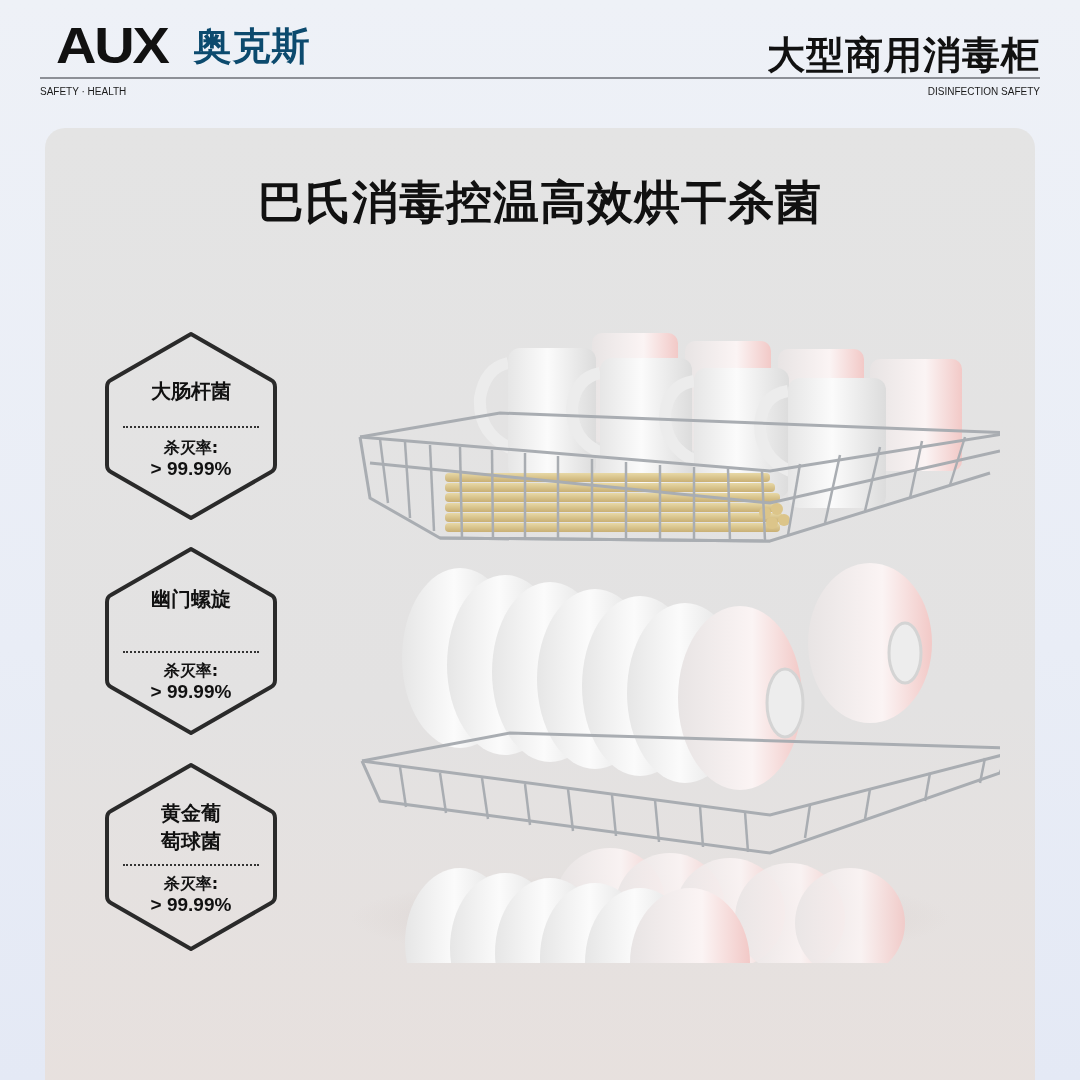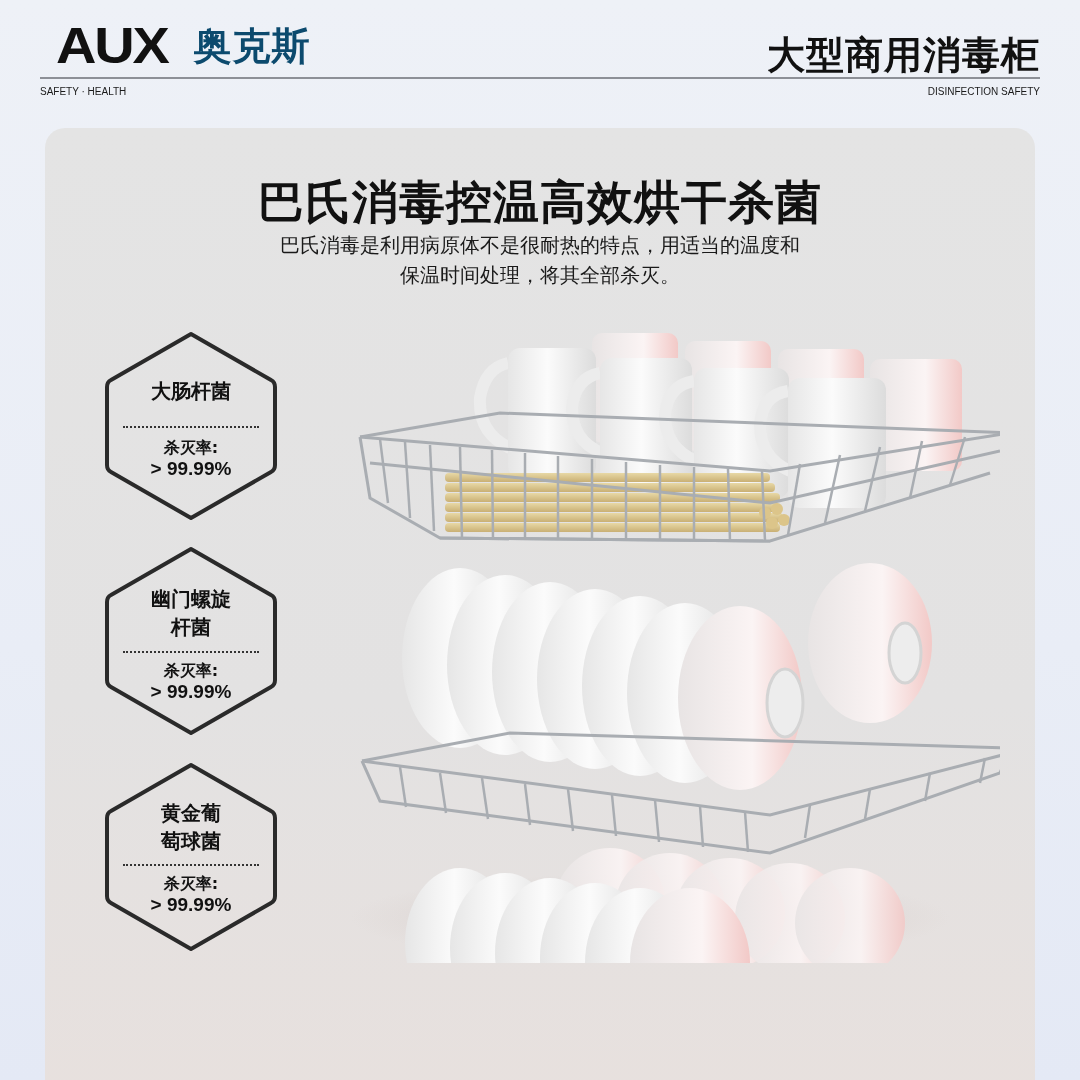--- a/index.html
+++ b/index.html
@@ -60,41 +60,36 @@
     <span class="logo-cn">奥克斯</span>
   </div>
   <div class="header-title">大型商用消毒柜</div>
   <div class="header-rule"></div>
   <div class="tagline-left">SAFETY · HEALTH</div>
   <div class="tagline-right">DISINFECTION SAFETY</div>
 </div>
 
 <div class="card">
   <div class="headline">巴氏消毒控温高效烘干杀菌</div>
-  <div class="subline">
-    <div>巴氏消毒是利用病原体不是很耐热的特点，用适当的温度和</div>
-    <div>保温时间处理，将其全部杀灭。</div>
-  </div>
 
   <div class="hex" style="top:202px;">
     <svg width="172" height="192" viewBox="0 0 172 192">
       <path d="M86 4 L166 50 Q170 52 170 57 L170 135 Q170 140 166 142 L86 188 L6 142 Q2 140 2 135 L2 57 Q2 52 6 50 Z" fill="none" stroke="#2a2a2a" stroke-width="4" stroke-linejoin="round"></path>
     </svg>
     <div class="hex-title" style="top:47px;">大肠杆菌</div>
     <div class="hex-dots" style="top:96px;"></div>
     <div class="hex-rate-label" style="top:108px;">杀灭率:</div>
     <div class="hex-rate-value" style="top:128px;">&gt; 99.99%</div>
   </div>
 
   <div class="hex" style="top:417px;">
     <svg width="172" height="192" viewBox="0 0 172 192">
       <path d="M86 4 L166 50 Q170 52 170 57 L170 135 Q170 140 166 142 L86 188 L6 142 Q2 140 2 135 L2 57 Q2 52 6 50 Z" fill="none" stroke="#2a2a2a" stroke-width="4" stroke-linejoin="round"></path>
     </svg>
     <div class="hex-title" style="top:40px;">幽门螺旋</div>
-    <div class="hex-title" style="top:68px;">杆菌</div>
     <div class="hex-dots" style="top:106px;"></div>
     <div class="hex-rate-label" style="top:116px;">杀灭率:</div>
     <div class="hex-rate-value" style="top:136px;">&gt; 99.99%</div>
   </div>
 
   <div class="hex" style="top:633px;">
     <svg width="172" height="192" viewBox="0 0 172 192">
       <path d="M86 4 L166 50 Q170 52 170 57 L170 135 Q170 140 166 142 L86 188 L6 142 Q2 140 2 135 L2 57 Q2 52 6 50 Z" fill="none" stroke="#2a2a2a" stroke-width="4" stroke-linejoin="round"></path>
     </svg>
     <div class="hex-title" style="top:38px;">黄金葡</div>

